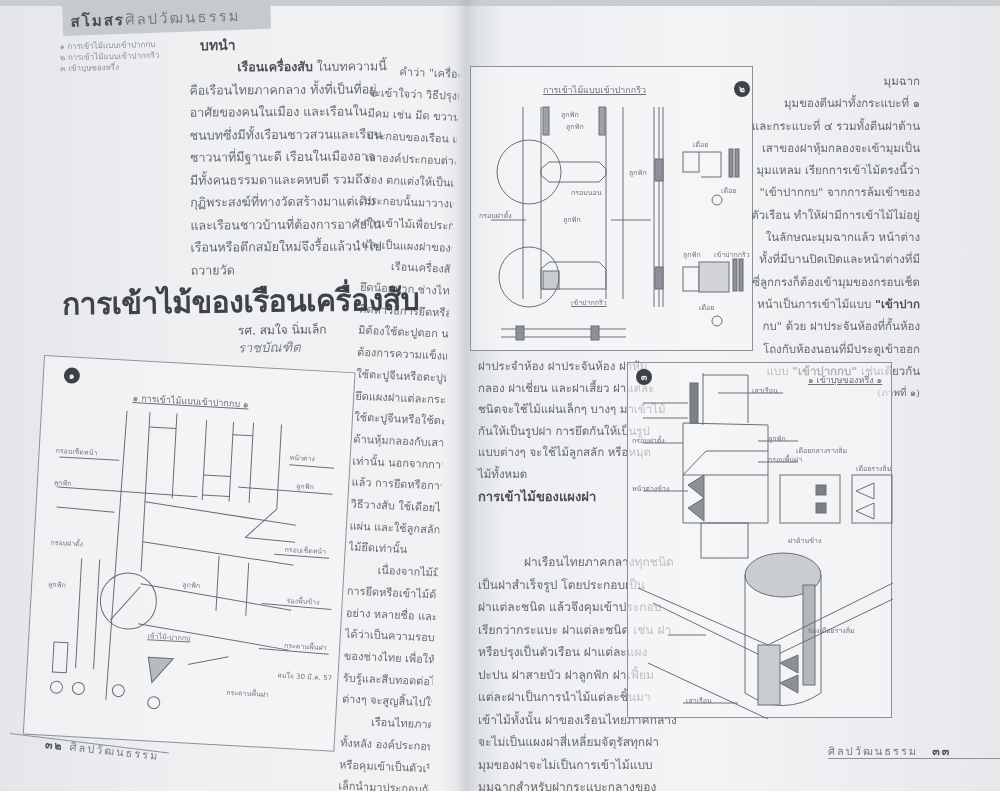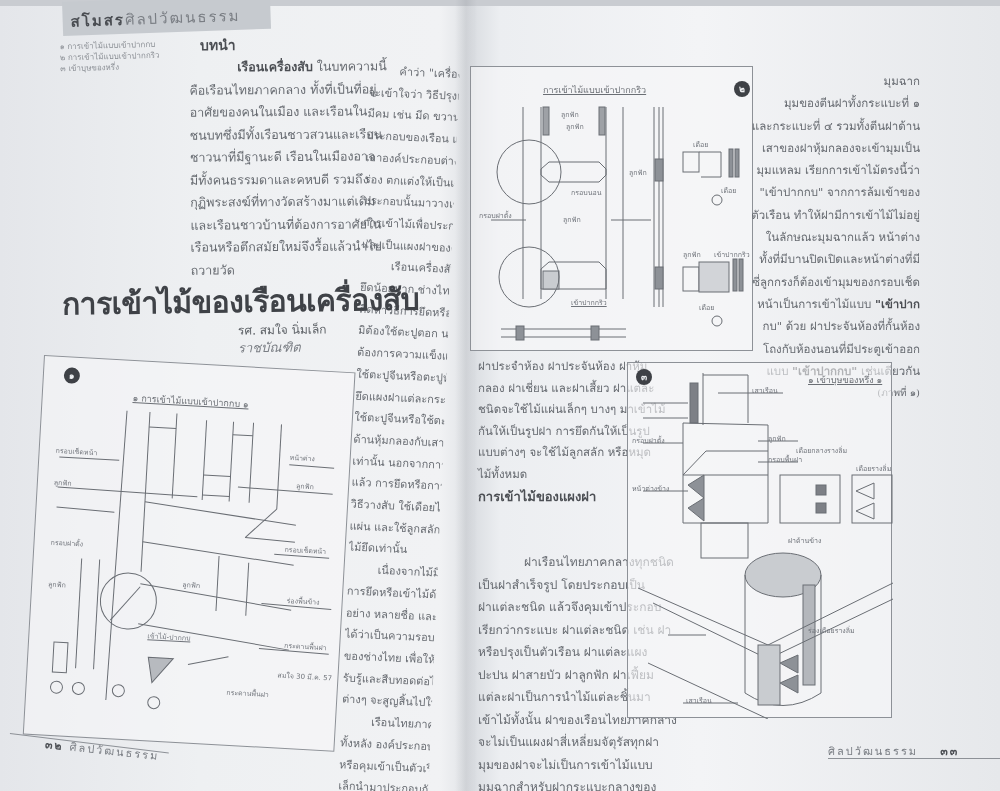--- a/index.html
+++ b/index.html
@@ -65,21 +65,21 @@
 
     .col-c { left:478px; top:356px; font-size:11.5px; line-height:21.5px; }
     .section-head { position:absolute; left:478px; top:486px; font-size:13px; font-weight:bold; color:#4c4f54; }
     .col-d { left:478px; top:510px; font-size:12px; line-height:22.5px;margin-top:41px; }
     .col-e { left:746px; top:70px; font-size:11.5px; line-height:22.3px;text-align:right; }
 
     .folio { position:absolute; font-size:11px; color:#7a7e84; letter-spacing:2px; white-space:nowrap; }
     .folio-left { left:46px; top:735px; transform: rotate(6deg); transform-origin:left top; }
     .folio-left .num { color:#4c4f54; font-weight:bold; margin-right:6px; }
     .folio-right { left:828px; top:742px; }
-    .folio-right .num { color:#4c4f54; font-weight:bold; margin-left:22px; }
+    .folio-right .num { color:#4c4f54; font-weight:bold; margin-left:14px; }
     .folio-rule-right { position:absolute; left:828px; top:758px; width:172px; height:1px; background:#8d9197; }
     .folio-rule-left { position:absolute; left:10px; top:733px; width:160px; height:1px; background:#8d9197; transform:rotate(7deg); transform-origin:left top; }
   </style>
 </head>
 <body>
 
 <div class="spread"></div>
 <div class="topshade"></div>
 <div class="gutter"></div>
 

